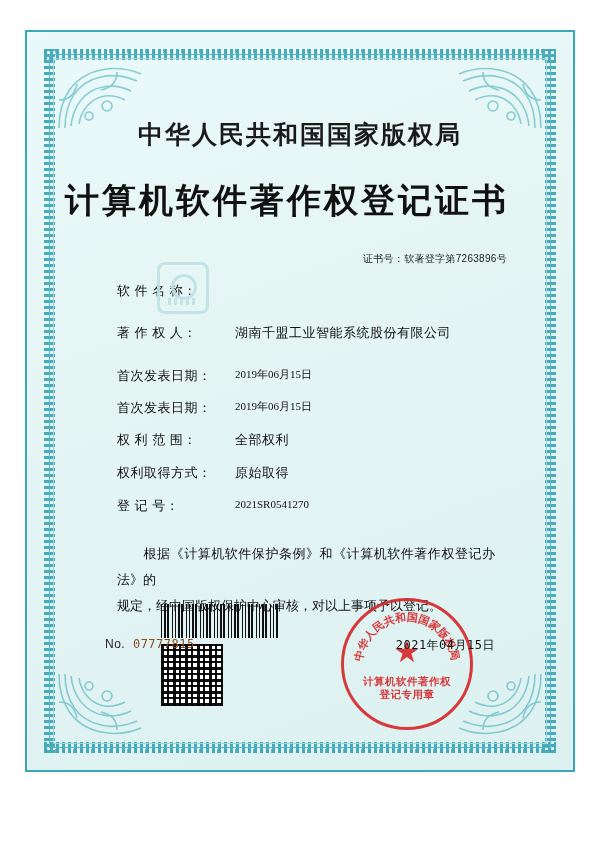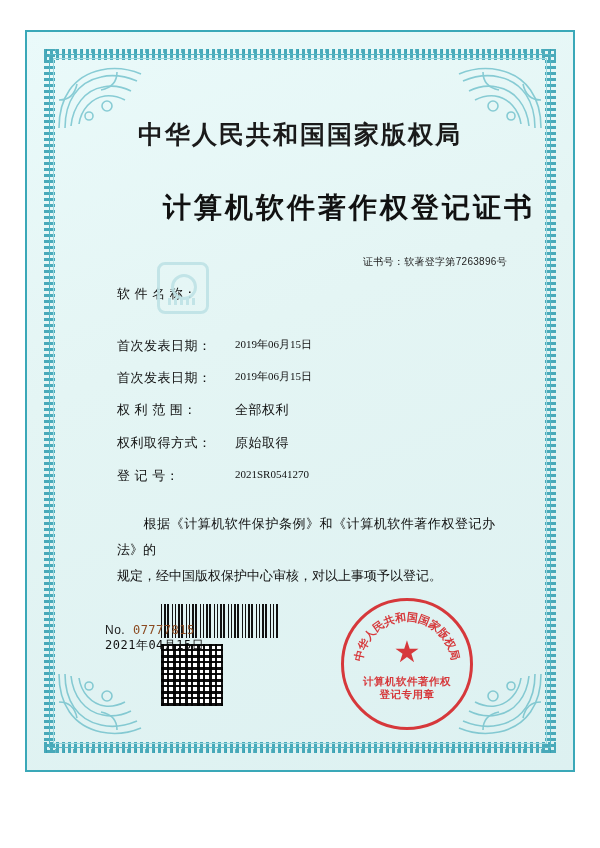--- a/index.html
+++ b/index.html
@@ -99,27 +99,27 @@
   .org-title {
     text-align: center;
     font-family: "DejaVu Serif", "Liberation Serif", serif;
     font-size: 25px;
     font-weight: bold;
     color: #1a1a1a;
     letter-spacing: 2px;
     margin-top: 44px;
   }
   .doc-title {
-    text-align: right;
+    text-align: left;
     font-family: "DejaVu Serif", "Liberation Serif", serif;
-    font-size: 28px;
+    font-size: 34px;
     font-weight: bold;
     color: #111;
     letter-spacing: 3px;
-    margin-top: 38px;
+    margin-top: 27px;
   }
 
   .cert-no {
     text-align: right;
     font-size: 10px;
     color: #222;
     margin-top: 28px;
     padding-right: 28px;
     letter-spacing: .3px;
   }
@@ -239,21 +239,20 @@
   .seal-l2 { top: 87px; }
 
   .footer {
     position: absolute;
     left: 40px;
     right: 40px;
     bottom: 78px;
     display: flex;
     justify-content: space-between;
     font-size: 12px;
-    flex-direction: column;
   }
   .serial {
     color: #8a4a20;
     font-family: "DejaVu Sans Mono", monospace;
     letter-spacing: .5px;
   }
   .serial .no-prefix { color: #222; font-family: "Liberation Sans", sans-serif; }
   .issue-date {
     color: #111;
     font-family: "DejaVu Sans Mono", monospace;
@@ -370,20 +369,24 @@
       <div class="emblem"></div>
 
       <div class="fields">
 
         <div class="field-row">
           <div class="field-label tight">软 件 名 称：</div>
         </div>
 
         <div class="block-gap"></div>
 
+        <div class="field-row">
+          <div class="field-label tight">著 作 权 人：</div>
+          <div class="field-value">湖南千盟工业智能系统股份有限公司</div>
+        </div>
 
         <div class="block-gap"></div>
 
         <div class="field-row">
           <div class="field-label tight">首次发表日期：</div>
           <div class="field-value mono">2019年06月15日</div>
         </div>
 
         <div class="field-row">
           <div class="field-label tight">首次发表日期：</div>

